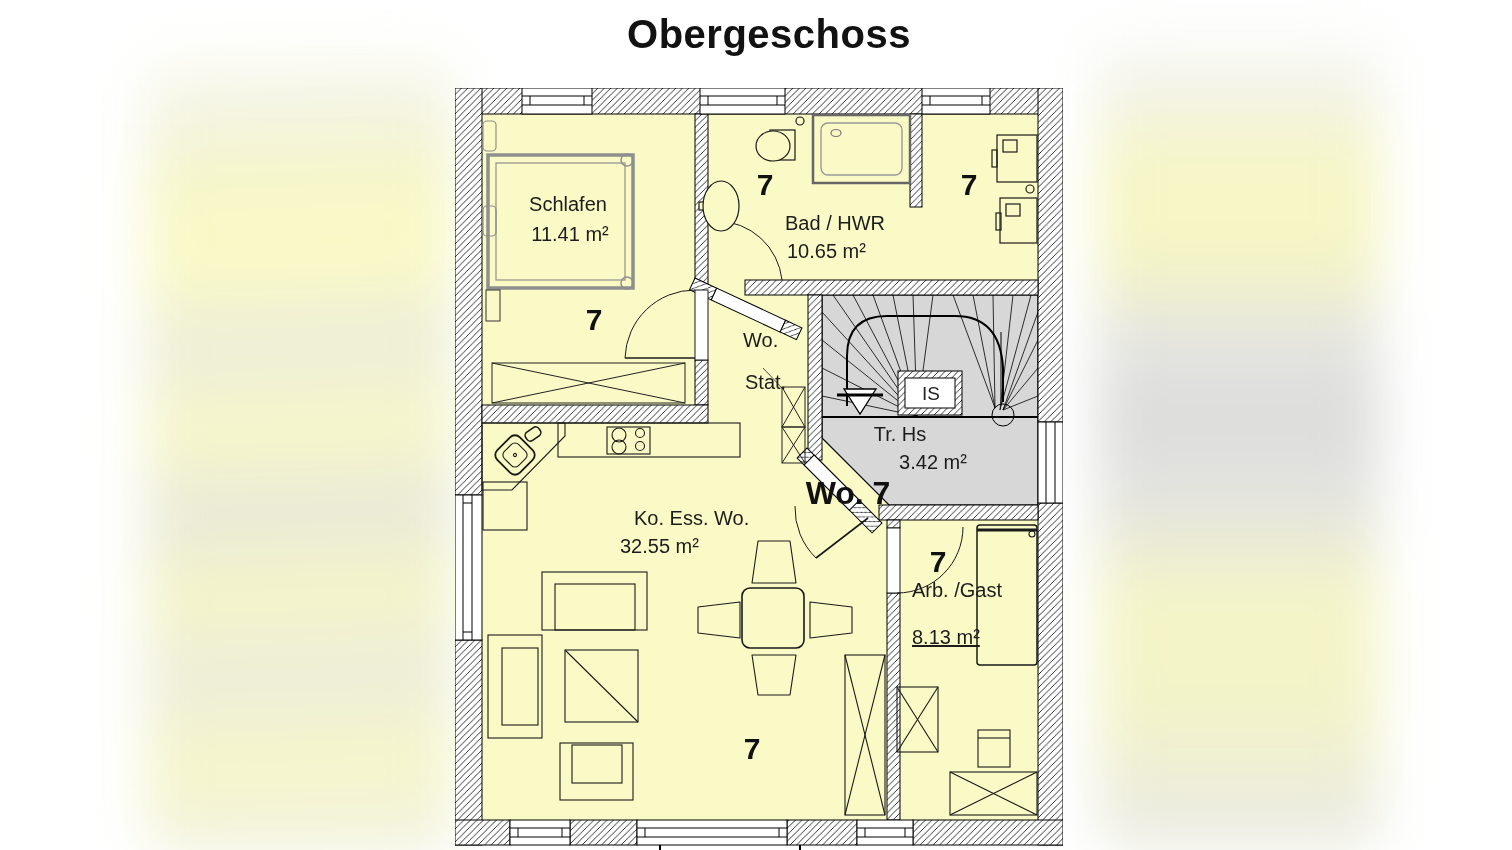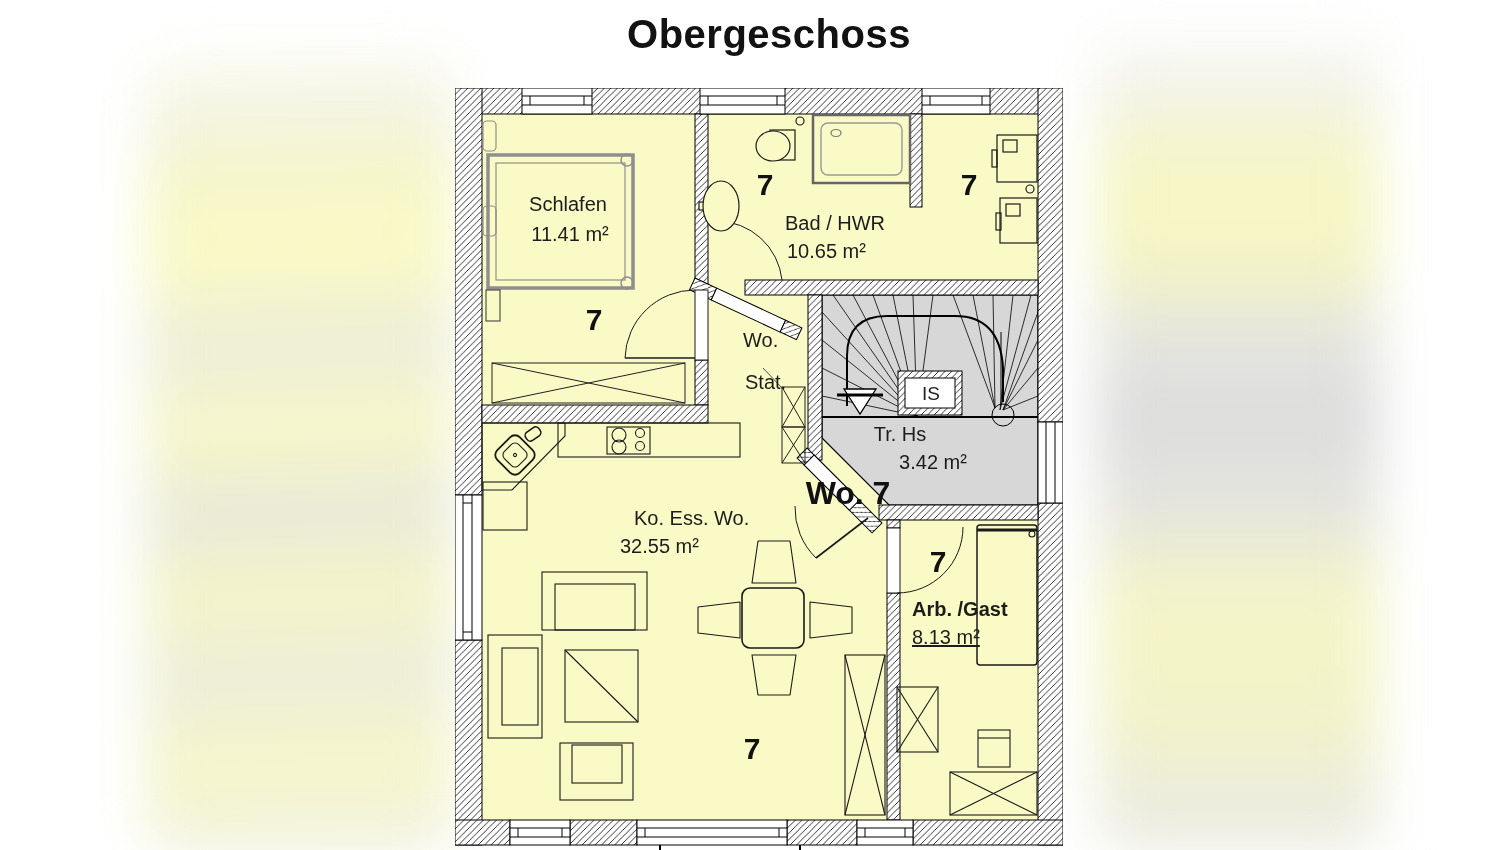--- a/index.html
+++ b/index.html
@@ -299,16 +299,16 @@
     <div class="pl c" style="left:445px;top:336px;">Tr. Hs</div>
     <div class="pl c" style="left:478px;top:364px;">3.42 m²</div>
 
     <div class="pl c big" style="left:354px;top:389px;margin-left:39px;">Wo. 7</div>
 
     <div class="pl" style="left:163px;top:420px;margin-left:16px;">Ko. Ess. Wo.</div>
     <div class="pl" style="left:165px;top:448px;">32.55 m²</div>
     <div class="pl c unit" style="left:297px;top:645px;">7</div>
 
     <div class="pl c unit" style="left:483px;top:458px;">7</div>
-    <div class="pl" style="left:457px;top:511px;font-weight:bold;">Arb. /Gast</div>
+    <div class="pl" style="left:457px;top:492px;">Arb. /Gast</div>
     <div class="pl" style="left:457px;top:539px;text-decoration:underline;">8.13 m²</div>
   </div>
 </div>
 
 </body></html>

